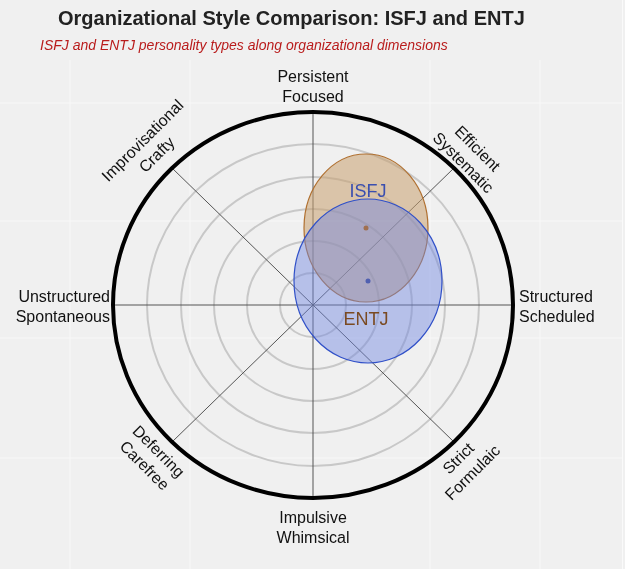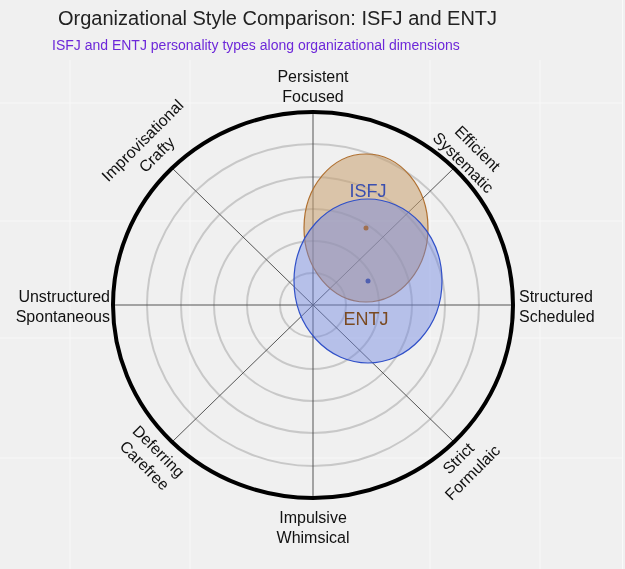--- a/index.html
+++ b/index.html
@@ -9,26 +9,26 @@
     font-family: "Liberation Sans", sans-serif;
     position: relative;
   }
   .frame {
     position: absolute; left: 0; top: 0; width: 622px; height: 569px;
     background: #f0f0f0;
     border-right: 1px solid #fafafa;
   }
   .title {
     position: absolute; left: 58px; top: 7px;
-    font-size: 20px; font-weight: normal; color: #222;
+    font-size: 20px; font-weight: bold; color: #222;
     white-space: nowrap;
   }
   .subtitle {
-    position: absolute; left: 52px; top: 37px;
-    font-size: 14px; color: #6d28d9; white-space: nowrap;
+    position: absolute; left: 40px; top: 37px;
+    font-size: 14px; color: #b91c1c; white-space: nowrap; font-style: italic;
   }
   svg { position: absolute; left: 0; top: 0; }
   .axis-label { font-size: 16px; fill: #111; }
   .series-label { font-size: 18px; }
 </style>
 </head>
 <body>
 
 <div class="frame"></div>
 

